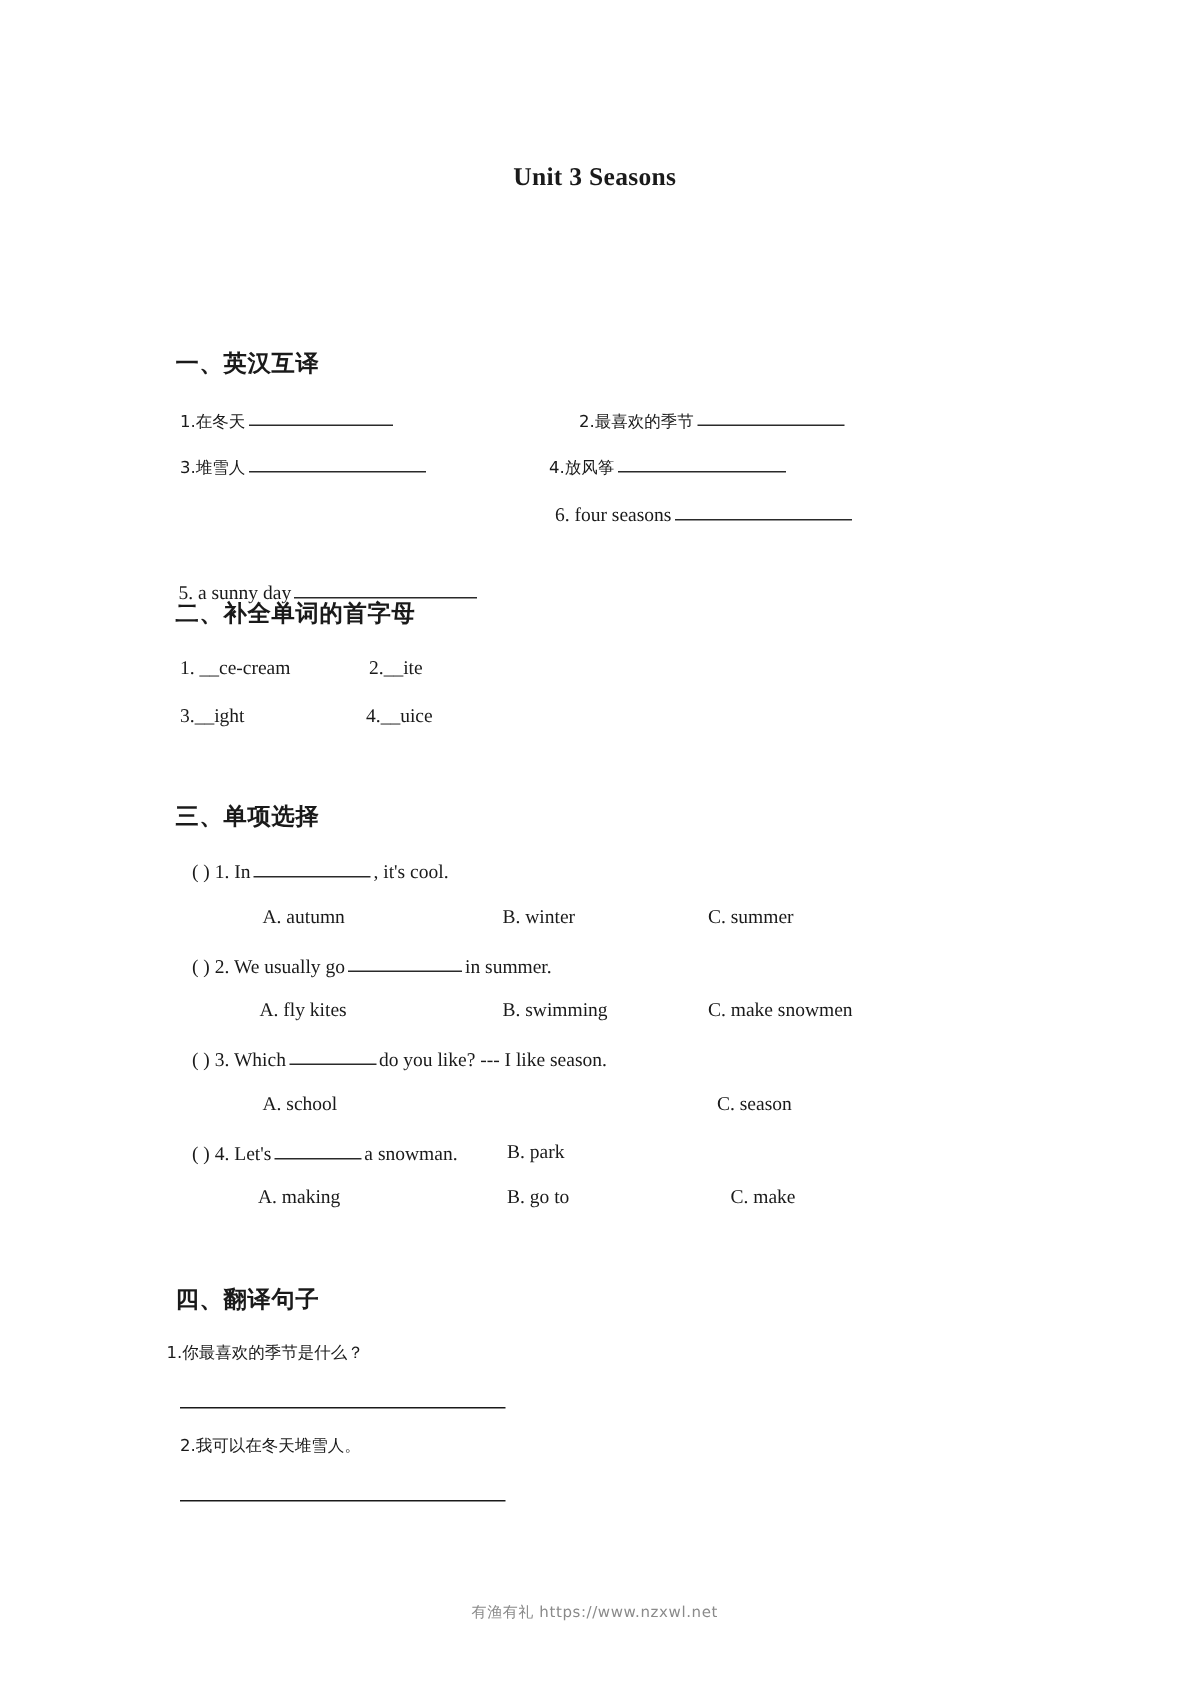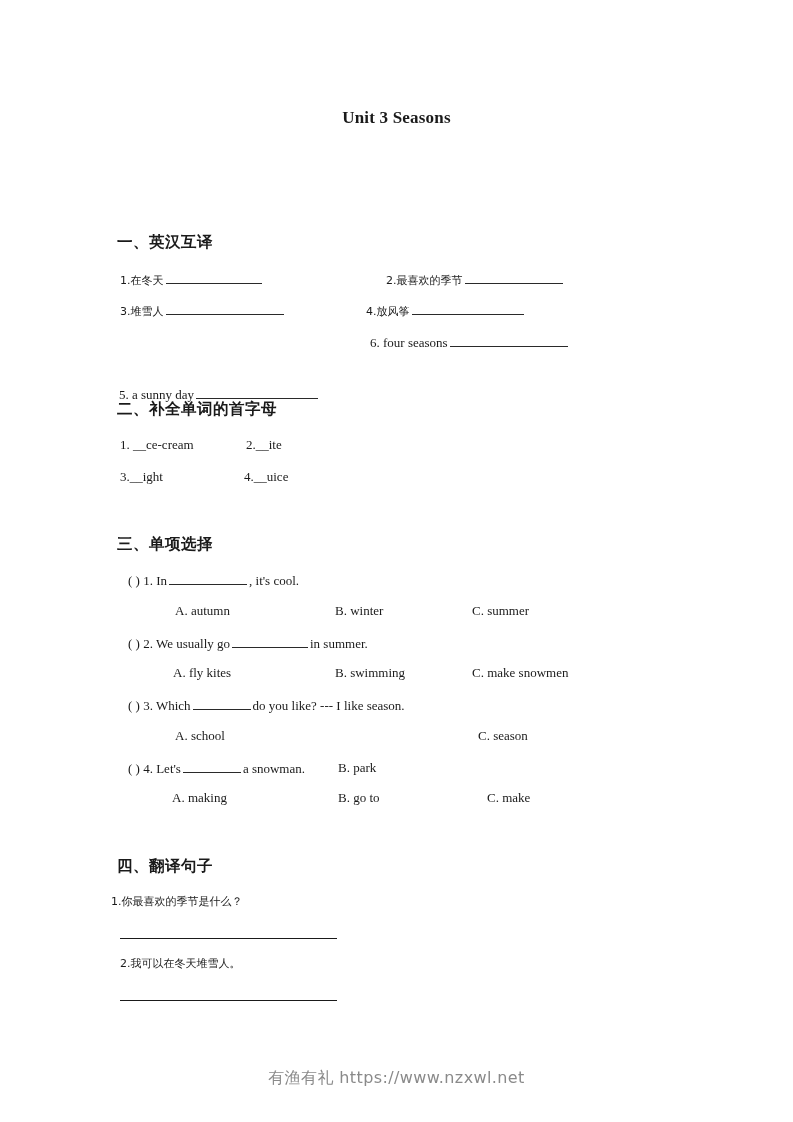--- a/index.html
+++ b/index.html
@@ -85,21 +85,21 @@
     height: 0;
   }
 
   
   #footer {
     position: absolute;
     left: 0; right: 0;
     top: 1068px;
     text-align: center;
     font-family: "DejaVu Sans", "Liberation Sans", sans-serif;
-    font-size: 16px;
+    font-size: 10px;
     color: #8a8a8a;
     letter-spacing: 0.4px;
   }
 </style>
 </head>
 <body>
 
 <div class="page">
 
   <div class="doc-title" id="title-unit">Unit 3 Seasons</div>

